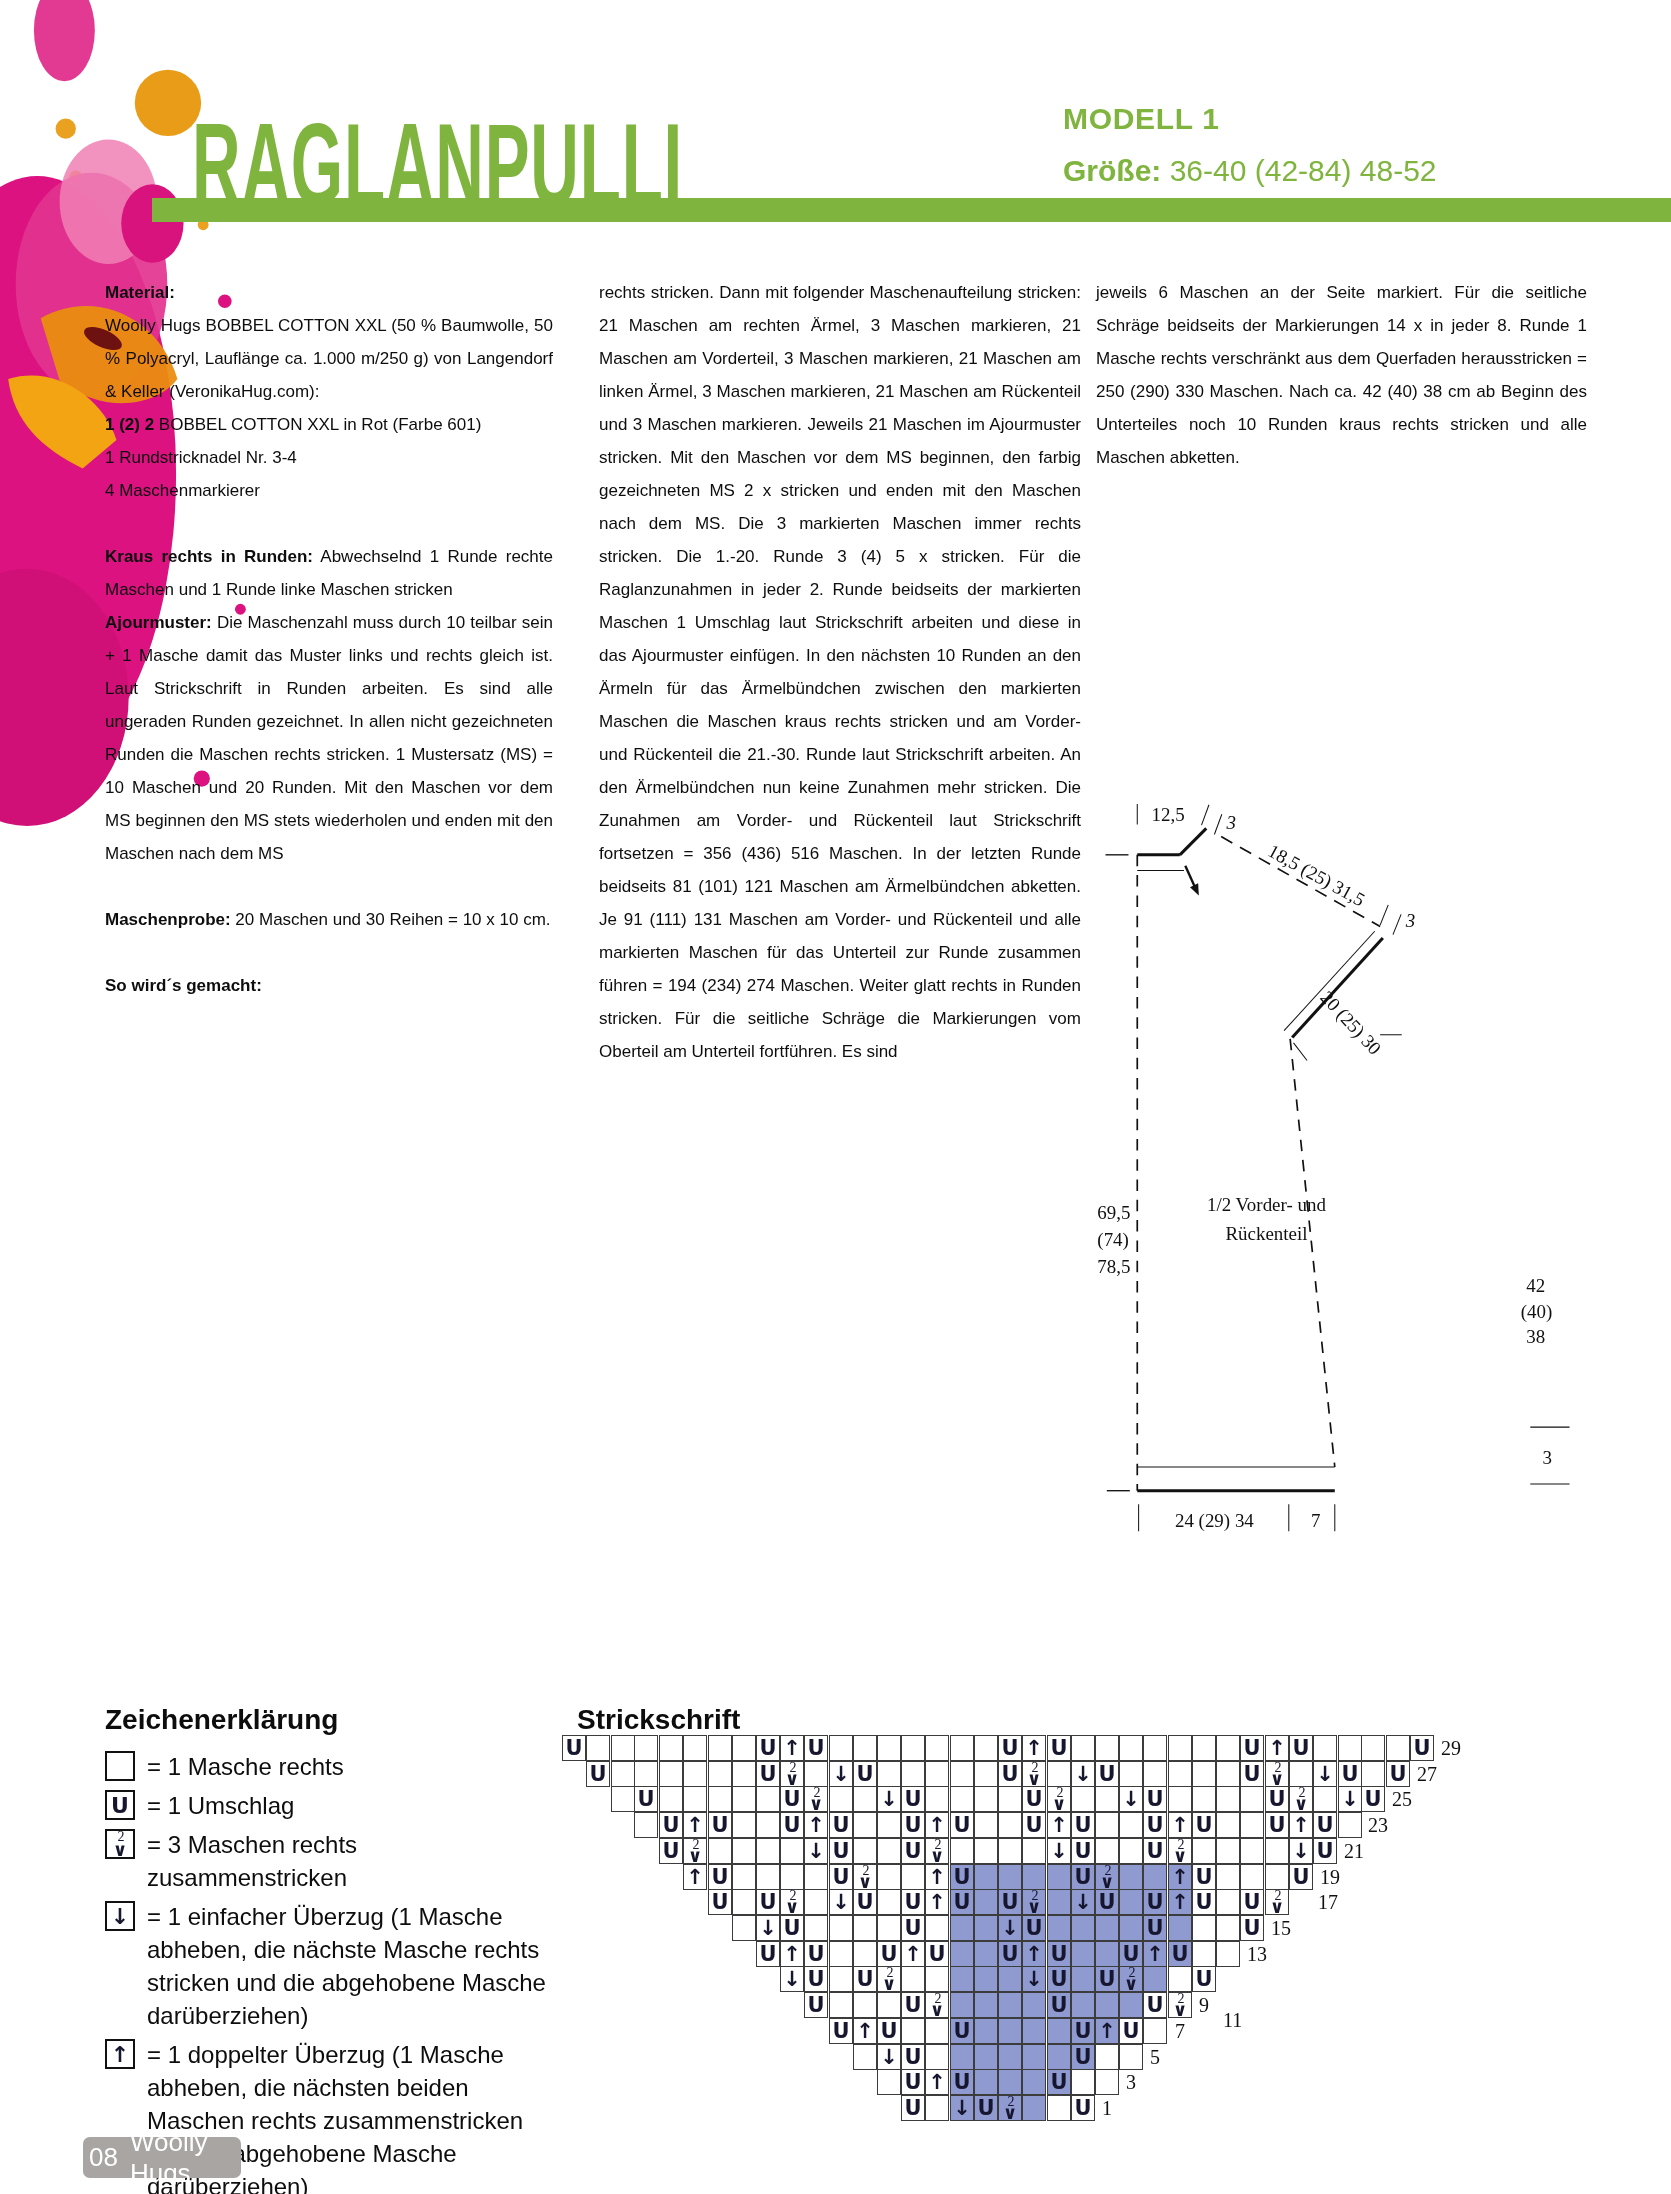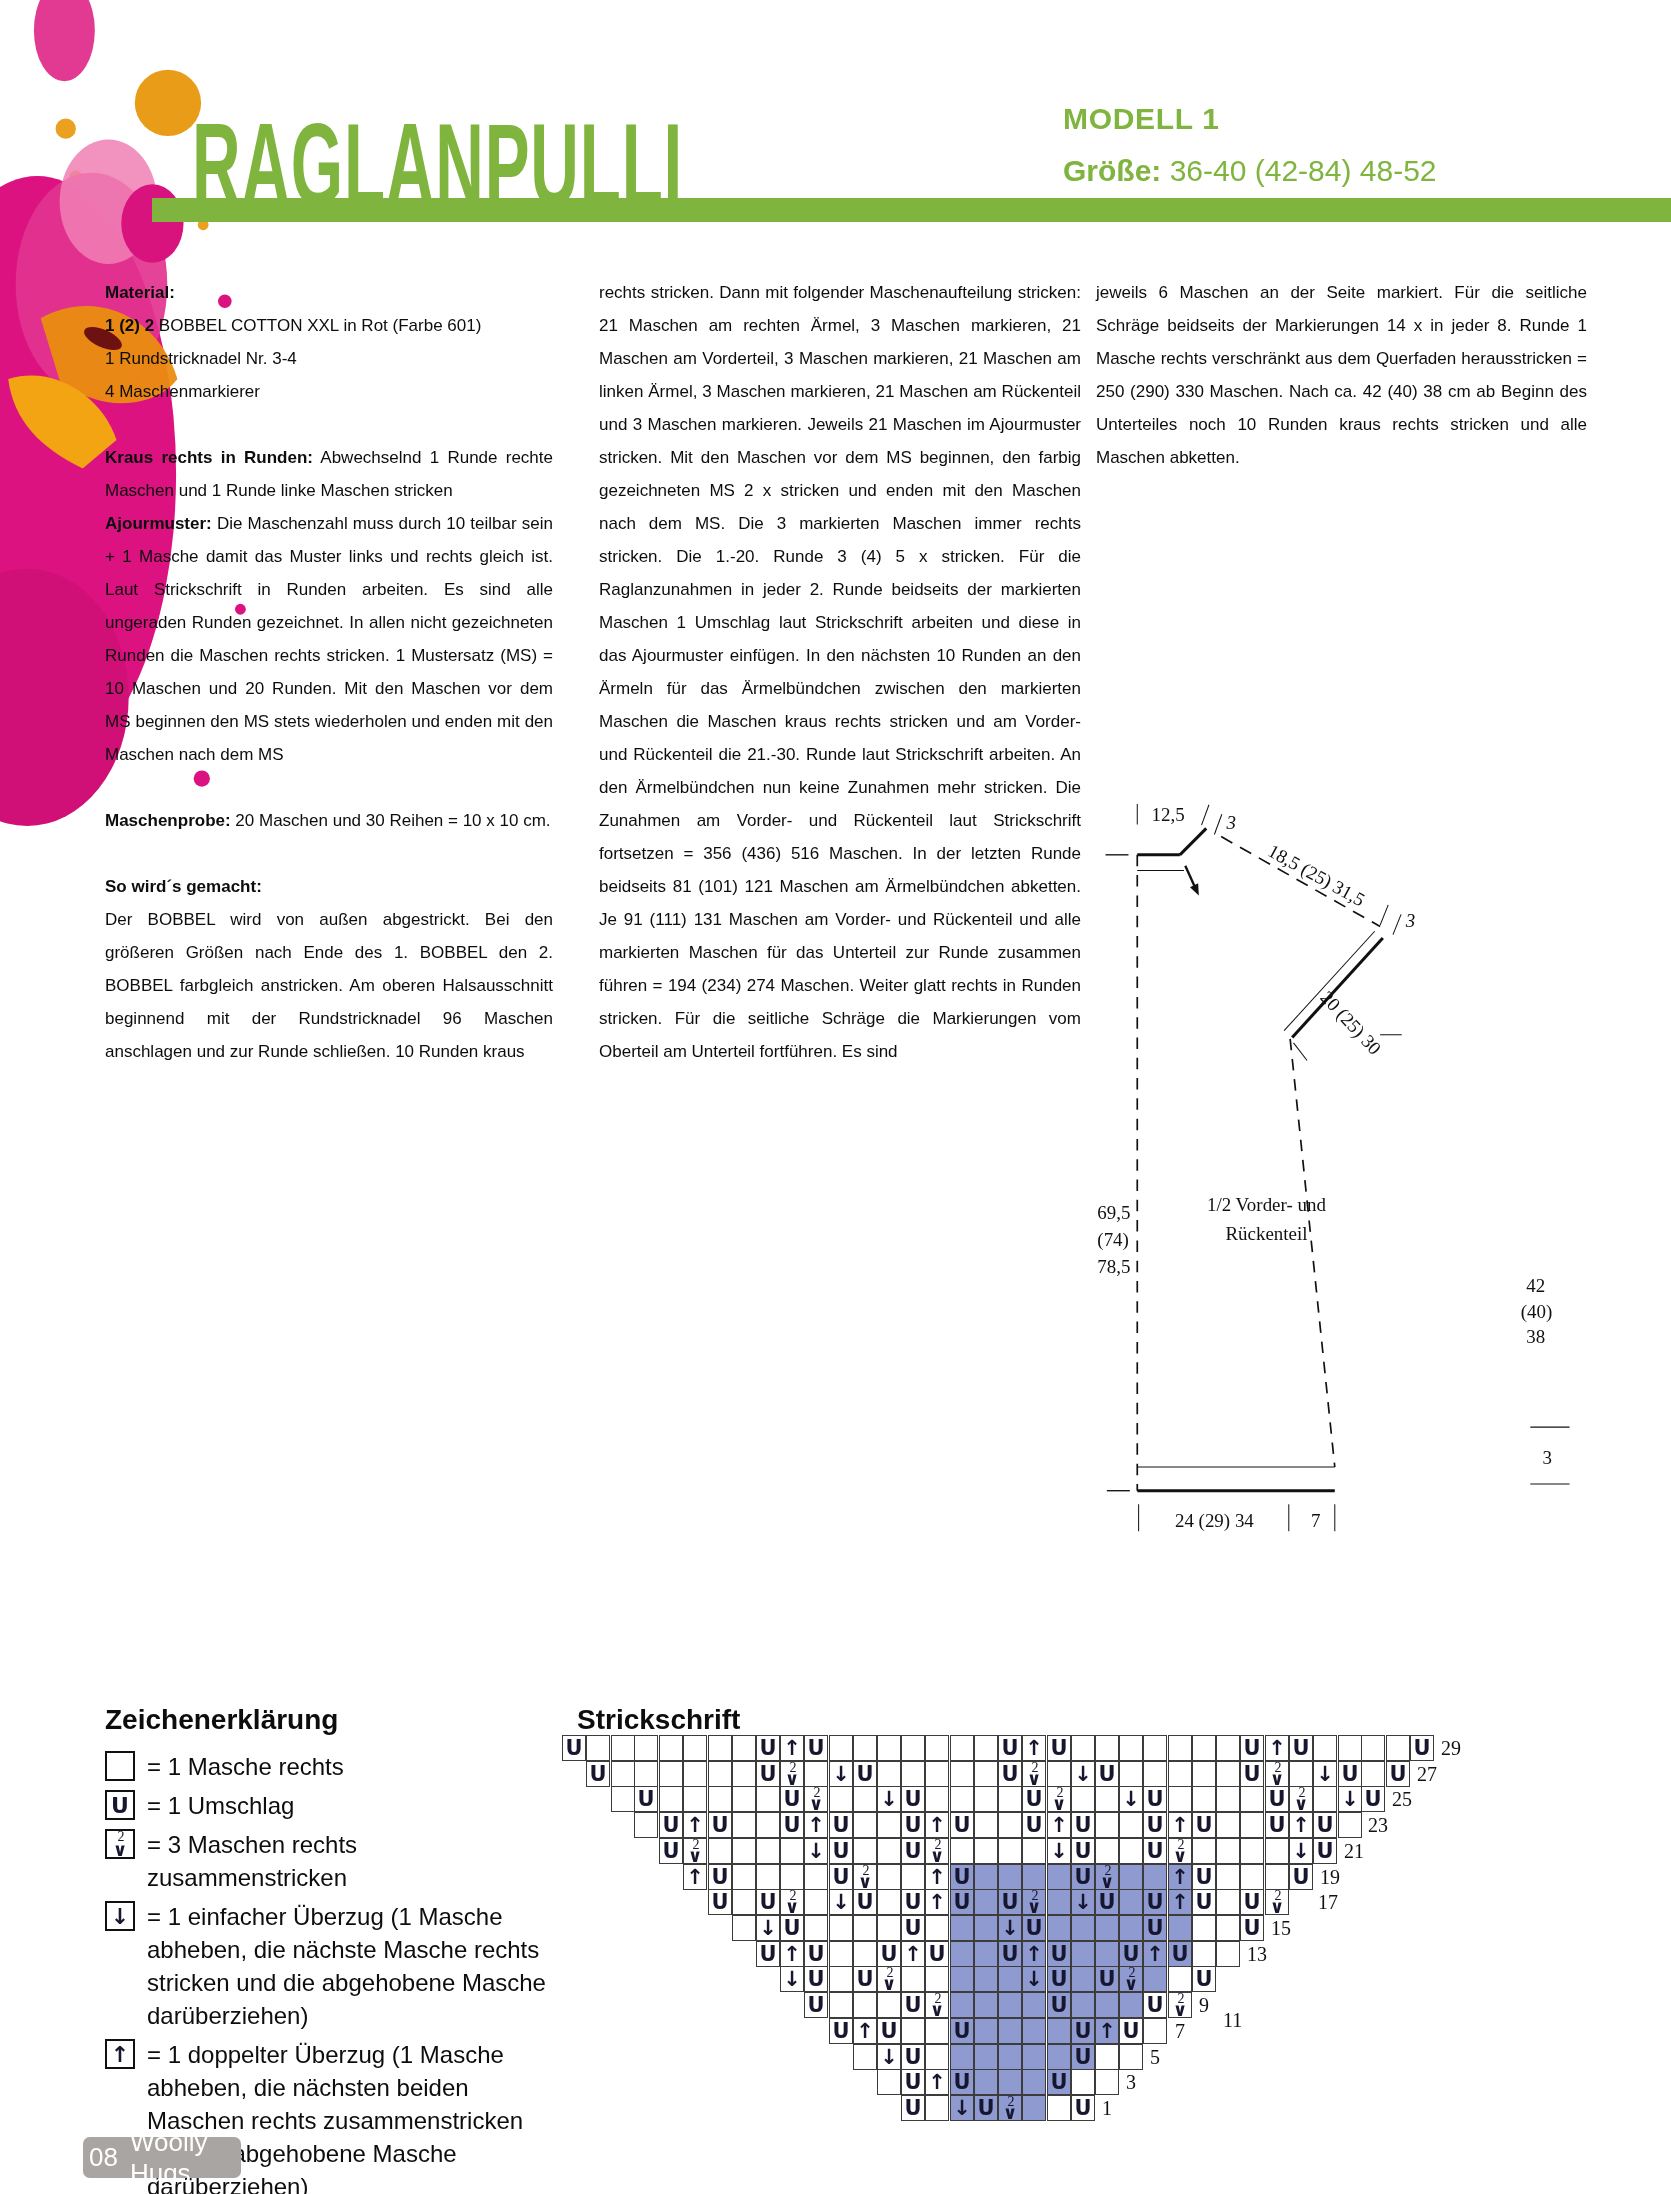--- a/index.html
+++ b/index.html
@@ -75,28 +75,28 @@
     <circle cx="298" cy="1150" r="12" fill="#dc1280"></circle>
   </svg>
 
   <div class="title" style="color:#7fb43e">RAGLANPULLI</div>
   <div class="greenbar" style="background:#7fb43e"></div>
   <div class="model" style="color:#7fb43e">MODELL 1</div>
   <div class="size-line" style="color:#7fb43e"><b>Größe:</b><span> 36-40 (42-84) 48-52</span></div>
 
   <div class="col" id="col1">
       <div class="para head">Material:</div>
+      <div class="para">Woolly Hugs BOBBEL COTTON XXL (50 % Baumwolle, 50 % Polyacryl, Lauflänge ca. 1.000 m/250 g) von Langendorf &amp; Keller (VeronikaHug.com):</div>
       <div class="para"><b>1 (2) 2</b> BOBBEL COTTON XXL in Rot (Farbe 601)</div>
       <div class="para">1 Rundstricknadel Nr. 3-4</div>
       <div class="para">4 Maschenmarkierer</div>
       <div class="para gap"><b>Kraus rechts in Runden:</b> Abwechselnd 1 Runde rechte Maschen und 1 Runde linke Maschen stricken</div>
       <div class="para"><b>Ajourmuster:</b> Die Maschenzahl muss durch 10 teilbar sein + 1 Masche damit das Muster links und rechts gleich ist. Laut Strickschrift in Runden arbeiten. Es sind alle ungeraden Runden gezeichnet. In allen nicht gezeichneten Runden die Maschen rechts stricken. 1 Mustersatz (MS) = 10 Maschen und 20 Runden. Mit den Maschen vor dem MS beginnen den MS stets wiederholen und enden mit den Maschen nach dem MS</div>
       <div class="para gap"><b>Maschenprobe:</b> 20 Maschen und 30 Reihen = 10 x 10 cm.</div>
       <div class="para gap head">So wird´s gemacht:</div>
-      <div class="para">Der BOBBEL wird von außen abgestrickt. Bei den größeren Größen nach Ende des 1. BOBBEL den 2. BOBBEL farbgleich anstricken. Am oberen Halsausschnitt beginnend mit der Rundstricknadel 96 Maschen anschlagen und zur Runde schließen. 10 Runden kraus</div>
     </div>
   <div class="col" id="col2">
       <div class="para">rechts stricken. Dann mit folgender Maschenaufteilung stricken: 21 Maschen am rechten Ärmel, 3 Maschen markieren, 21 Maschen am Vorderteil, 3 Maschen markieren, 21 Maschen am linken Ärmel, 3 Maschen markieren, 21 Maschen am Rückenteil und 3 Maschen markieren. Jeweils 21 Maschen im Ajourmuster stricken. Mit den Maschen vor dem MS beginnen, den farbig gezeichneten MS 2 x stricken und enden mit den Maschen nach dem MS. Die 3 markierten Maschen immer rechts stricken. Die 1.-20. Runde 3 (4) 5 x stricken. Für die Raglanzunahmen in jeder 2. Runde beidseits der markierten Maschen 1 Umschlag laut Strickschrift arbeiten und diese in das Ajourmuster einfügen. In den nächsten 10 Runden an den Ärmeln für das Ärmelbündchen zwischen den markierten Maschen die Maschen kraus rechts stricken und am Vorder- und Rückenteil die 21.-30. Runde laut Strickschrift arbeiten. An den Ärmelbündchen nun keine Zunahmen mehr stricken. Die Zunahmen am Vorder- und Rückenteil laut Strickschrift fortsetzen = 356 (436) 516 Maschen. In der letzten Runde beidseits 81 (101) 121 Maschen am Ärmelbündchen abketten. Je 91 (111) 131 Maschen am Vorder- und Rückenteil und alle markierten Maschen für das Unterteil zur Runde zusammen führen = 194 (234) 274 Maschen. Weiter glatt rechts in Runden stricken. Für die seitliche Schräge die Markierungen vom Oberteil am Unterteil fortführen. Es sind</div>
     </div>
   <div class="col" id="col3">
       <div class="para">jeweils 6 Maschen an der Seite markiert. Für die seitliche Schräge beidseits der Markierungen 14 x in jeder 8. Runde 1 Masche rechts verschränkt aus dem Querfaden herausstricken = 250 (290) 330 Maschen. Nach ca. 42 (40) 38 cm ab Beginn des Unterteiles noch 10 Runden kraus rechts stricken und alle Maschen abketten.</div>
     </div>
 
   <svg class="schematic" width="575" height="765" viewBox="0 0 850 1130">
     <g stroke="#111" fill="none">

